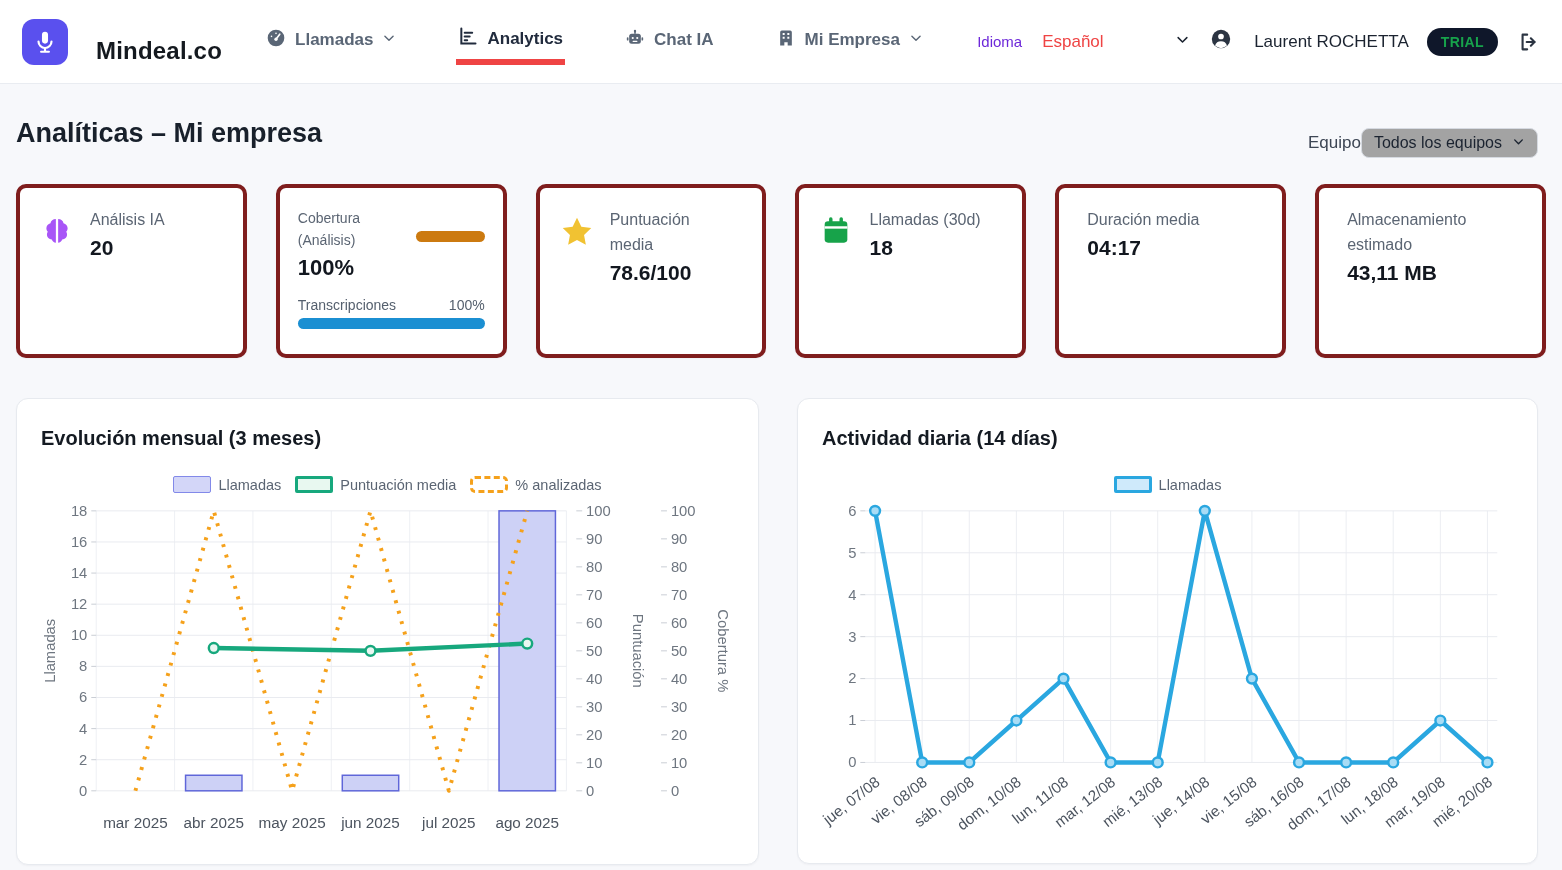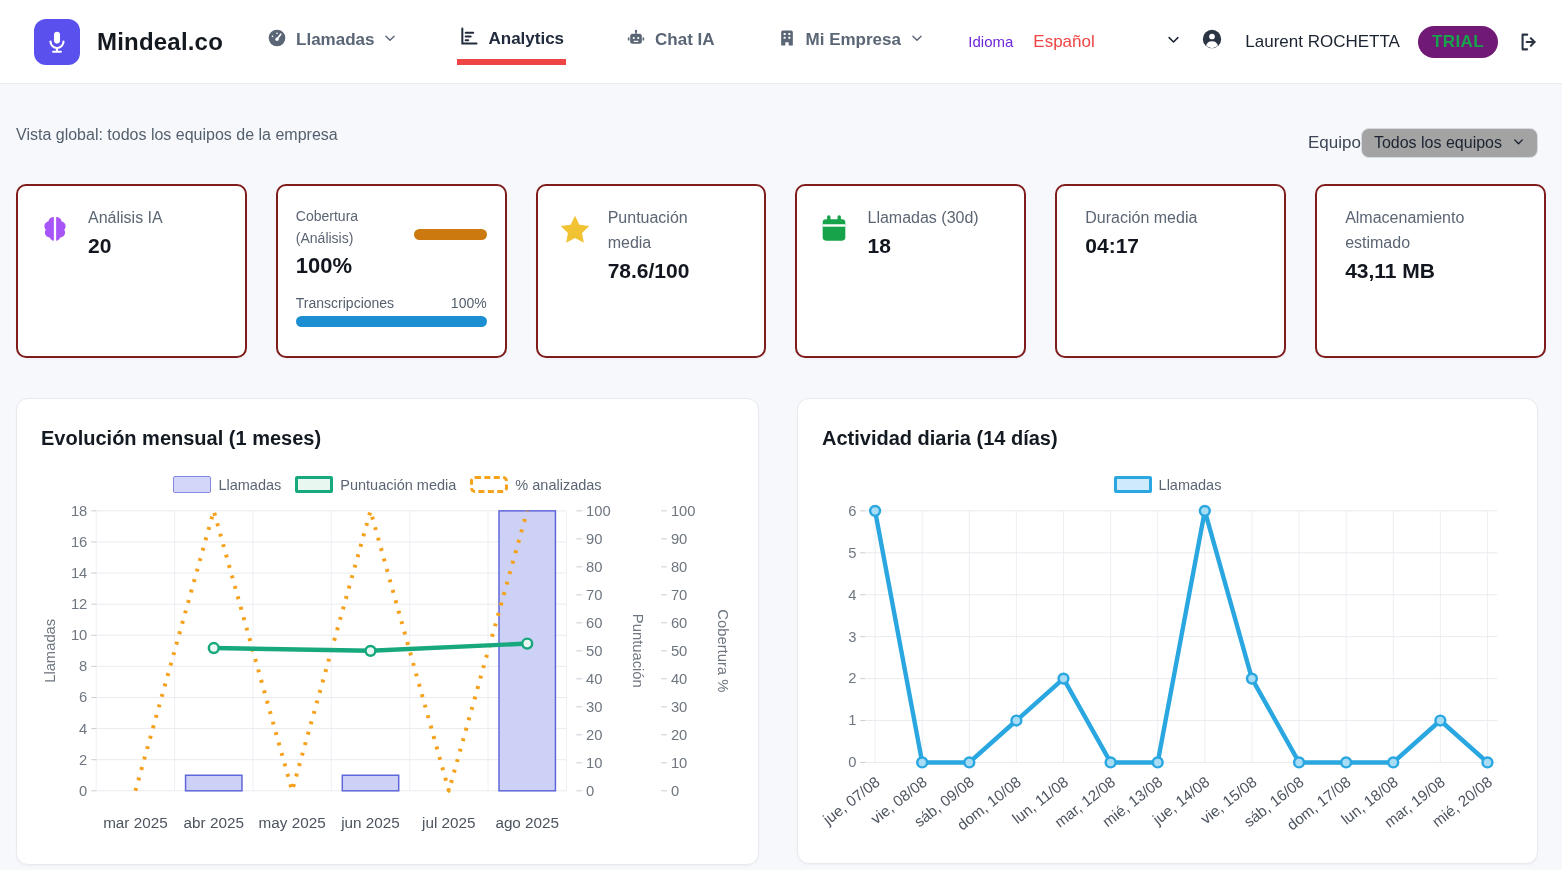--- a/index.html
+++ b/index.html
@@ -2,52 +2,52 @@
 <html><head>
 <meta charset="utf-8">
 <style>
   * { margin:0; padding:0; box-sizing:border-box; }
   html,body { width:1562px; height:870px; overflow:hidden; background:#f7f8fb;
     font-family:"Liberation Sans", sans-serif; color:#18202b; }
 
   
   .navbar { height:84px; background:#ffffff; border-bottom:1px solid #e9ecf1;
     display:flex; align-items:center; padding:0 22px; }
-  .brand { display:flex; align-items:center; gap:17px; cursor:pointer;margin-left:12px; }
+  .brand { display:flex; align-items:flex-end; gap:28px; cursor:pointer; }
   .brand-logo { width:46px; height:46px; border-radius:12px; background:#5a50ee;
     display:flex; align-items:center; justify-content:center; }
   .brand-name { font-size:24px; font-weight:800; color:#14191f; letter-spacing:.2px; }
   .nav-items { display:flex; align-items:center; gap:58px; margin-left:42px; }
   .nav-item { display:flex; align-items:center; gap:9px; font-size:17px; font-weight:600;
     color:#5a6676; cursor:pointer; padding:8px 2px; border-bottom:3px solid transparent; }
   .nav-item svg { flex:0 0 auto; }
   .nav-item.active { color:#212b3d; border-bottom:6px solid #ef4444; }
   .nav-right { margin-left:auto; display:flex; align-items:center; gap:18px; }
   .lang-label { font-size:15px; color:#6d28d9; }
   .lang-select { display:flex; align-items:center; width:152px; justify-content:space-between;
     font-size:17px; color:#ef4444; cursor:pointer; padding:4px 2px; }
   .user-chip { display:flex; align-items:center; gap:22px; font-size:17px; color:#1b2330; }
-  .trial-badge { background:#701a75; color:#17a24b; font-size:17px; font-weight:700;
+  .trial-badge { background:#0f172a; color:#17a24b; font-size:14px; font-weight:700;
     letter-spacing:.4px; padding:6px 14px; border-radius:999px; }
   .logout-btn { cursor:pointer; display:flex; align-items:center; margin-left:2px; }
 
   
   .page-header { display:flex; justify-content:space-between; align-items:flex-start;
     padding:34px 24px 0 16px; }
   .page-title { font-size:27px; font-weight:800; color:#18202b; }
   .page-subtitle { font-size:16px; color:#55606e; margin-top:8px; }
   .team-filter { display:flex; align-items:center; margin-top:10px; }
   .team-label { font-size:17px; color:#3d4654; }
   .team-select { display:flex; align-items:center; gap:10px; background:#a3a3a3;
     border:1px solid #d6dae1; border-radius:8px; padding:5px 12px; font-size:16px;
     color:#1b2330; cursor:pointer; }
 
   
   .kpi-row { display:flex; gap:29px; padding:26px 16px 0 16px; }
-  .kpi-card { flex:1; background:#fff; border:2px solid #7f1d1d; border-radius:10px;
+  .kpi-card { flex:1; background:#fff; border:4px solid #7f1d1d; border-radius:10px;
     box-shadow:0 1px 2px rgba(16,24,40,.04); padding:20px 18px; height:174px; }
   .kpi-head { display:flex; gap:14px; }
   .kpi-icon { width:38px; flex:0 0 auto; display:flex; justify-content:center; padding-top:6px; }
   .kpi-texts { min-width:0; }
   .kpi-label { font-size:16px; line-height:1.55; color:#5b6573; }
   .kpi-value { font-size:21px; font-weight:700; color:#12171f; margin-top:3px; }
   .cov-top { display:flex; align-items:center; gap:10px; }
   .cov-label { font-size:14px; line-height:1.55; color:#5b6573; width:108px; }
   .cov-bar-orange { flex:1; height:11px; border-radius:6px; background:#cc7a10; margin-top:14px; }
   .cov-value { font-size:22px; font-weight:700; color:#12171f; margin-top:4px; }
@@ -179,21 +179,21 @@
         <path d="M10 4H5v16h5" stroke="#2b3442" stroke-width="2.3" stroke-linecap="round" stroke-linejoin="round"></path>
         <path d="M14 8l4 4-4 4" stroke="#2b3442" stroke-width="2.3" stroke-linecap="round" stroke-linejoin="round"></path>
         <line x1="9.5" y1="12" x2="18" y2="12" stroke="#2b3442" stroke-width="2.3" stroke-linecap="round"></line>
       </svg>
     </span>
   </div>
 </div>
 
 <div class="page-header">
   <div>
-    <div class="page-subtitle">Vista global: todos los equipos de la empresa</div>
+    <div class="page-title">Analíticas – Mi empresa</div>
   </div>
   <div class="team-filter">
     <span class="team-label">Equipo</span>
     <div class="team-select">
       <span>Todos los equipos</span>
       <span>
         <svg width="13" height="13" viewBox="0 0 24 24" fill="none">
             <path d="M5 9l7 7 7-7" stroke="#1b2330" stroke-width="2.6" stroke-linecap="round" stroke-linejoin="round"></path>
           </svg>
       </span>
@@ -275,21 +275,21 @@
     <div class="kpi-texts" style="padding-left:10px;">
       <div class="kpi-label" style="max-width:150px;">Almacenamiento estimado</div>
       <div class="kpi-value">43,11 MB</div>
     </div>
   </div>
 </div>
 
 <div class="charts-row">
 
   <div class="chart-card left">
-    <div class="chart-title">Evolución mensual (1 meses)</div>
+    <div class="chart-title">Evolución mensual (3 meses)</div>
     <div class="legend">
       <div class="legend-item">
         <span class="sw sw-calls"></span>
         <span>Llamadas</span>
       </div>
       <div class="legend-item">
         <span class="sw sw-score"></span>
         <span>Puntuación media</span>
       </div>
       <div class="legend-item">

